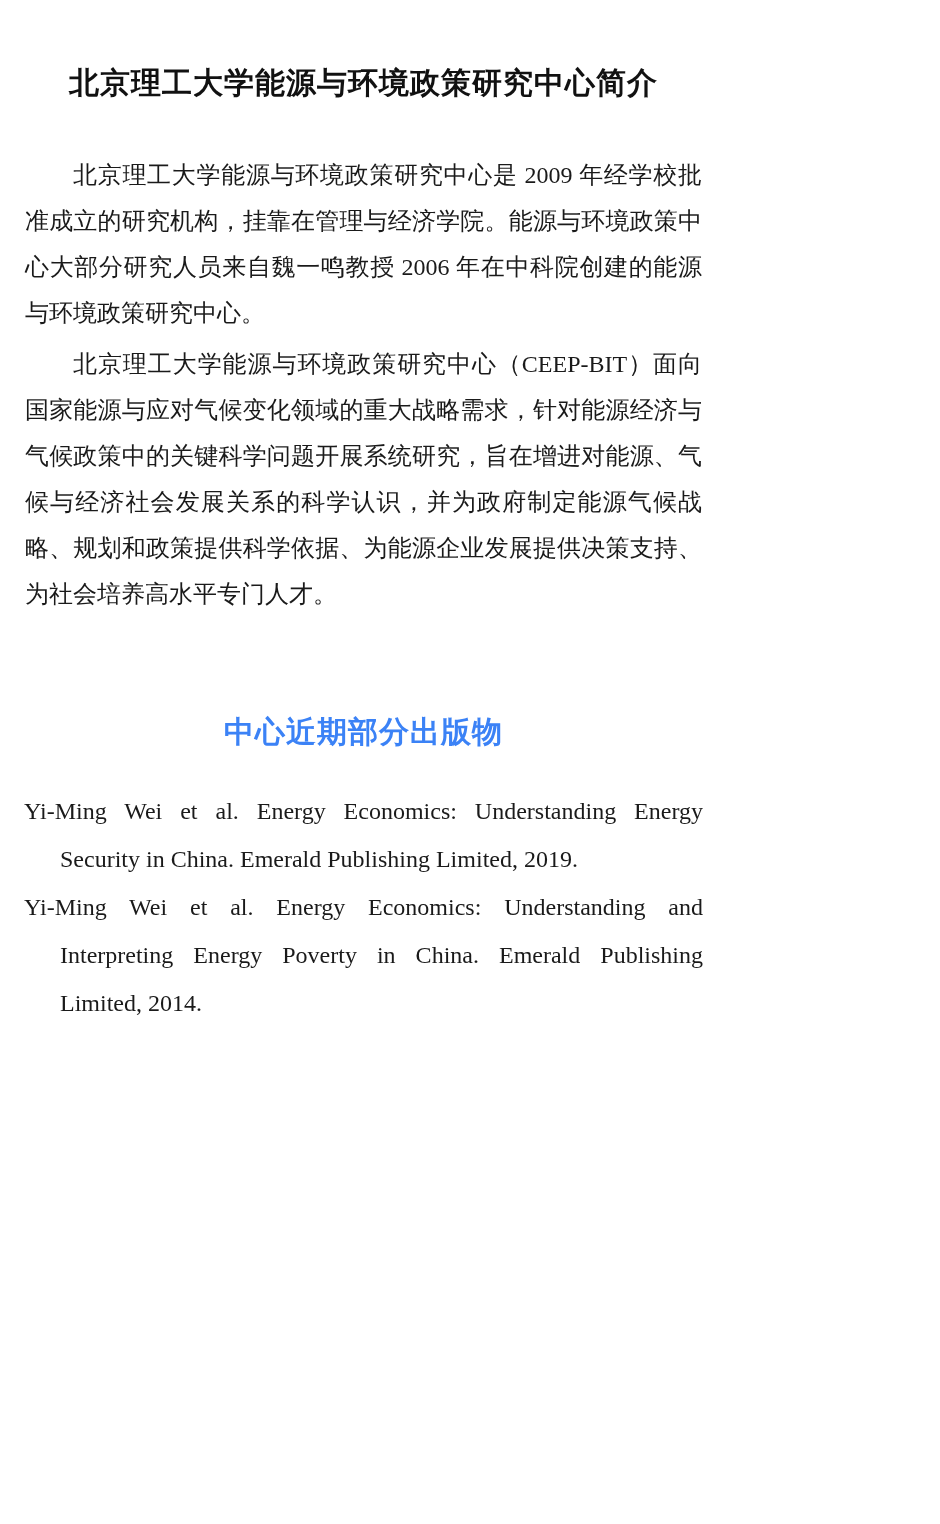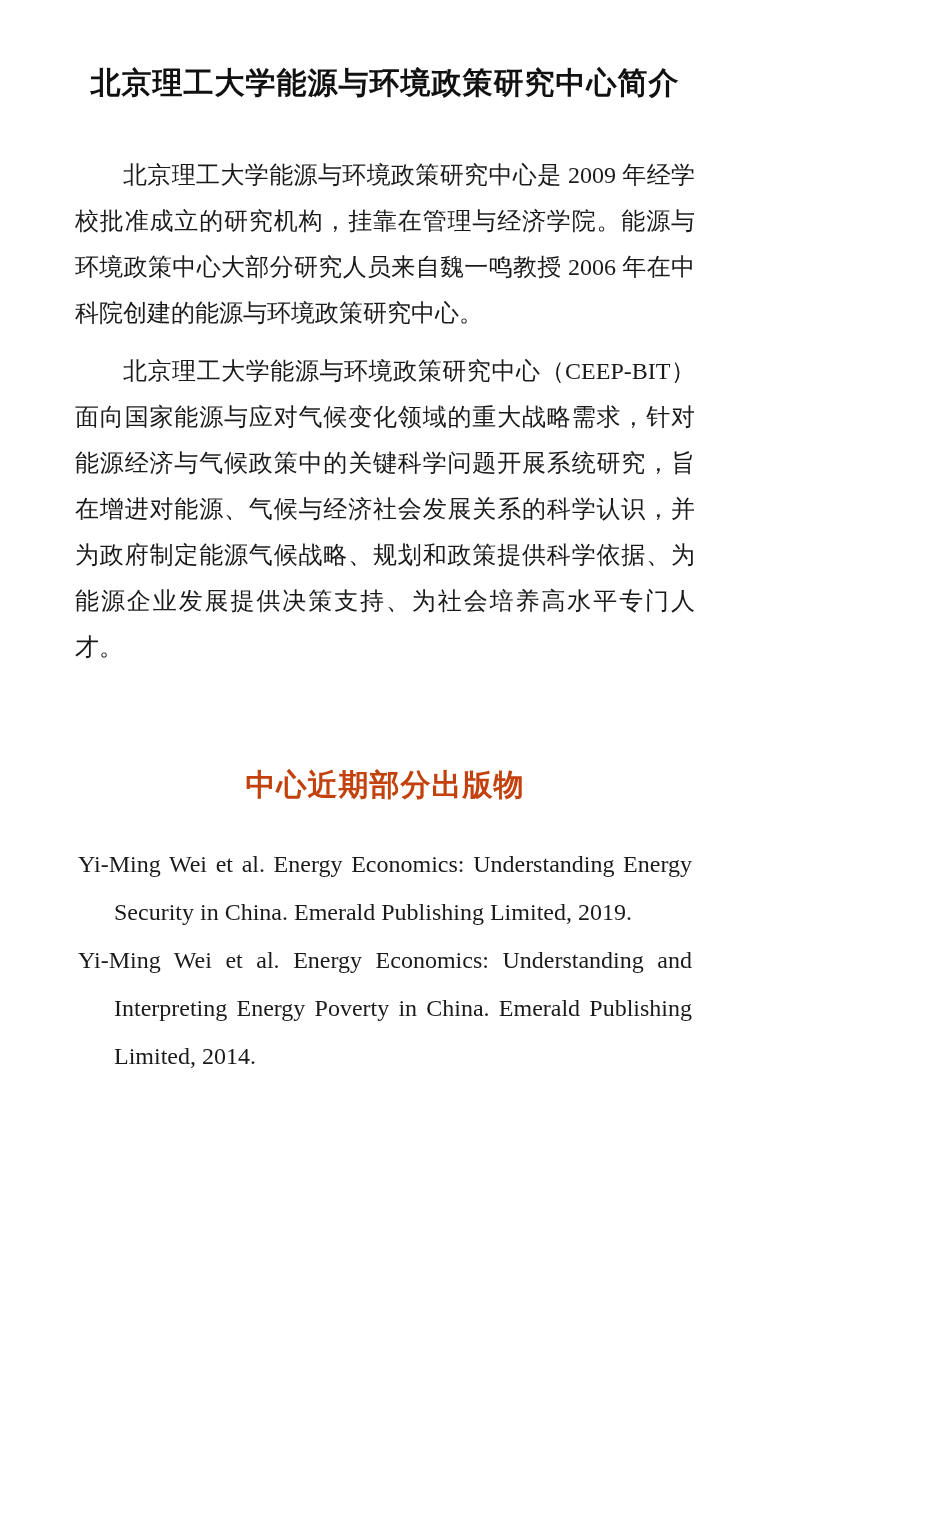--- a/index.html
+++ b/index.html
@@ -12,54 +12,54 @@
     height: 1524px;
     position: relative;
     color: #1a1a1a;
     font-family: "Liberation Serif", "DejaVu Serif", serif;
     overflow: hidden;
   }
   .page {
     box-sizing: border-box;
     width: 745px;
     height: 1524px;
-    padding: 62px 38px 0 63px;
+    padding: 62px 38px 0 20px;
     background: #ffffff;
   }
   .doc-title {
     font-family: "Liberation Sans", "DejaVu Sans", sans-serif;
     font-weight: bold;
     font-size: 30px;
     line-height: 42px;
     text-align: center;
     letter-spacing: 1px;
     color: #111111;
     margin: 0 0 48px 0;
   }
   .body-para {
     font-size: 24px;
     line-height: 46px;
-    margin: 12px;
+    margin: 5px;
     text-indent: 2em;
     text-align: justify;
     text-align-last: left;
     color: #1a1a1a;
   }
   .section-heading {
     font-family: "Liberation Sans", "DejaVu Sans", sans-serif;
     font-weight: bold;
     font-size: 30px;
     line-height: 42px;
     text-align: center;
     letter-spacing: 1px;
-    color: #c2410c;
+    color: #3b82f6;
     margin: 94px 0 34px 0;
   }
   .pub-list {
-    margin: 15px;
+    margin: 4px;
     padding: 0;
   }
   .pub-item {
     font-size: 24px;
     line-height: 48px;
     margin: 0;
     padding-left: 36px;
     text-indent: -36px;
     text-align: justify;
     text-align-last: left;

